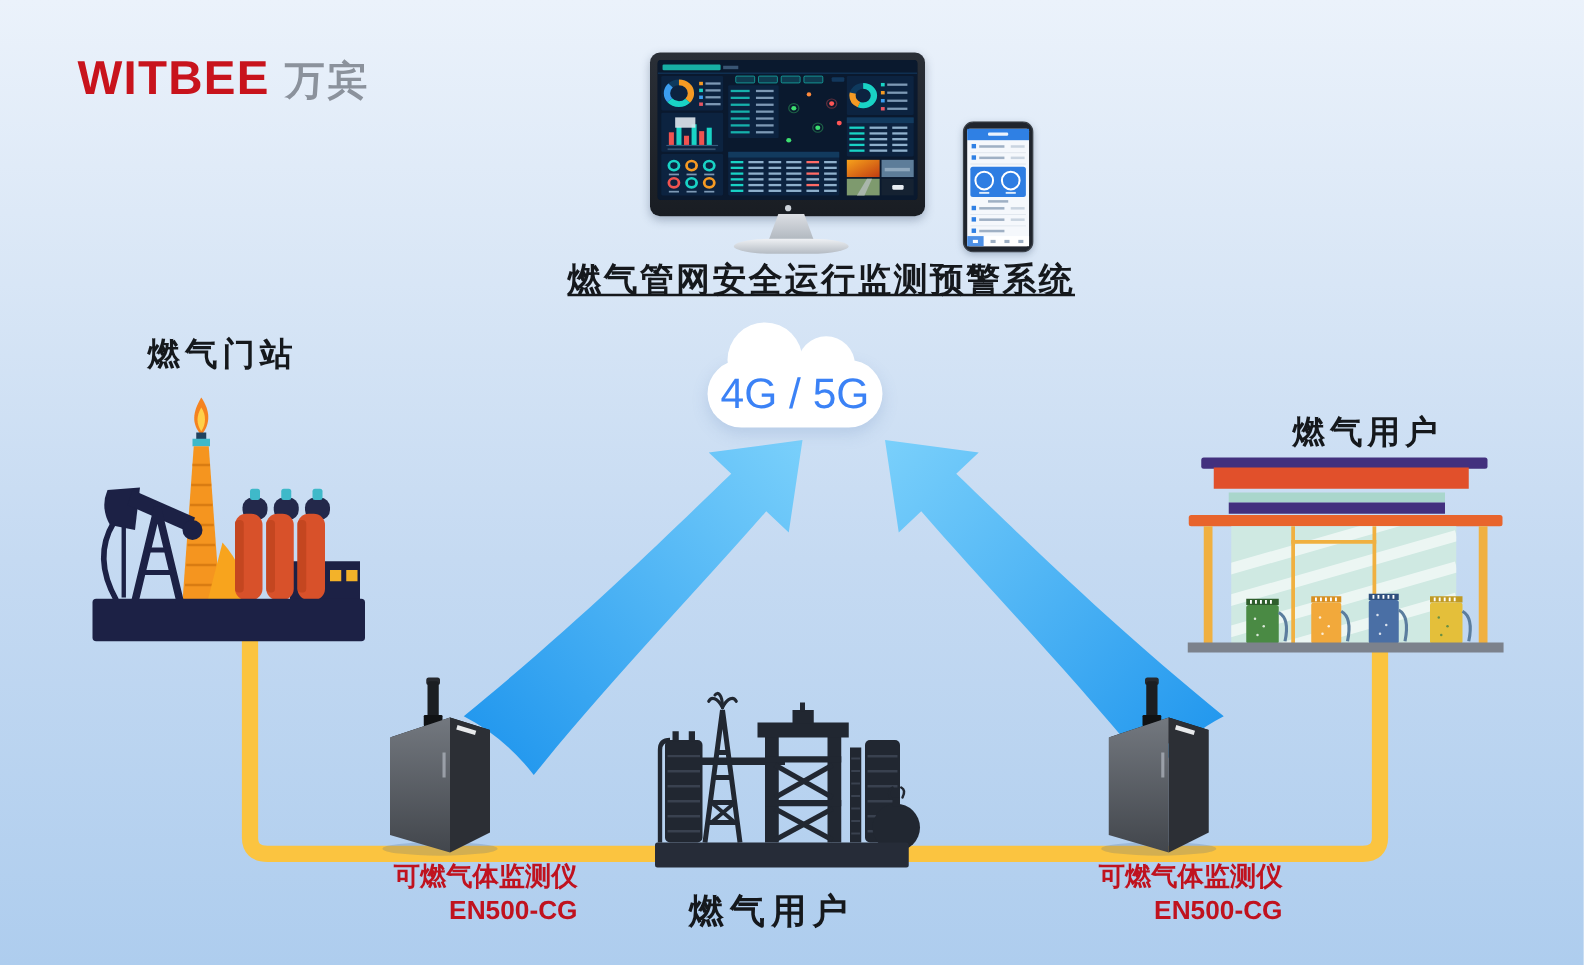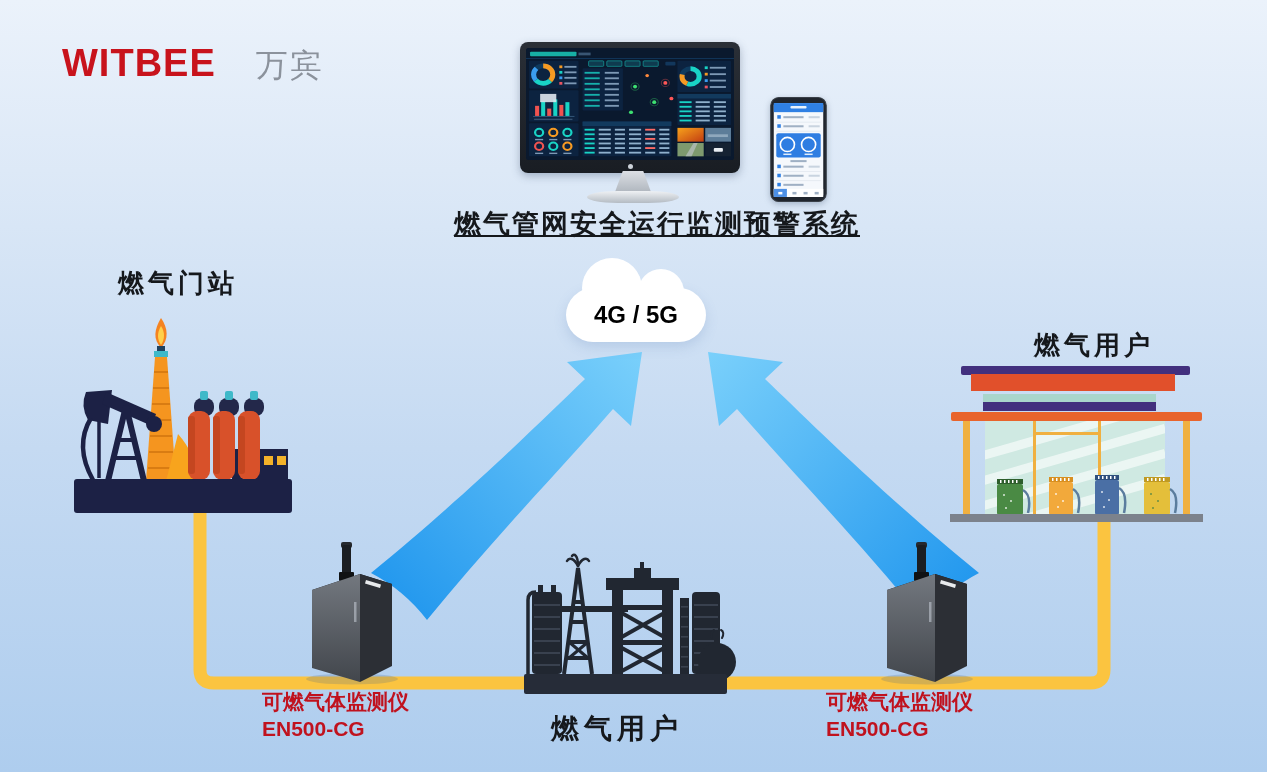--- a/index.html
+++ b/index.html
@@ -5,23 +5,23 @@
   * { box-sizing: border-box; }
   html,body { margin:0; padding:0; background:#eef3f9; }
   .canvas {
     position:relative; width:1267px; height:772px; overflow:hidden;
     background:linear-gradient(180deg,#ebf2fb 0%,#dde9f7 22%,#c5daf2 58%,#aecdee 100%);
     font-family:"Liberation Sans", sans-serif;
   }
   .overlay { position:absolute; left:0; top:0; width:1267px; height:772px; }
 
   
-  .brand { position:absolute; left:62px; top:42px; display:flex; align-items:baseline; }
+  .brand { position:absolute; left:62px; top:42px; display:flex; align-items:baseline; gap:12px; }
   .brand-name { font-size:38px; font-weight:bold; color:#c8131c; letter-spacing:1px; }
-  .brand-suffix { font-size:32px; font-weight:normal; color:#8b929c; letter-spacing:2px;margin-left:40px; }
+  .brand-suffix { font-size:32px; font-weight:bold; color:#8b929c; letter-spacing:2px; }
 
   
   .monitor-frame { position:absolute; left:520px; top:42px; width:220px; height:131px;
     background:linear-gradient(180deg,#2a2f37,#191d23); border-radius:8px;
     box-shadow:0 3px 8px rgba(50,70,100,.35); }
   .monitor-screen { position:absolute; left:6px; top:6px; width:208px; height:112px;
     background:#0a192e; border-radius:3px; overflow:hidden; }
   .monitor-dot { position:absolute; bottom:4px; left:50%; width:5px; height:5px; margin-left:-2.5px;
     border-radius:50%; background:#ccd2d9; }
   .monitor-neck { position:absolute; left:606px; top:171px; width:54px; height:22px;
@@ -36,36 +36,36 @@
     font-size:27px; font-weight:bold; color:#15181c; letter-spacing:2px;text-decoration:underline; }
 
   
   .cloud { position:absolute; left:566px; top:288px; width:140px; height:54px; background:#fff;
     border-radius:27px; display:flex; align-items:center; justify-content:center;
     box-shadow:0 5px 12px rgba(110,145,190,.25); }
   .cloud::before { content:""; position:absolute; left:16px; top:-30px; width:60px; height:60px;
     background:#fff; border-radius:50%; }
   .cloud::after { content:""; position:absolute; left:72px; top:-19px; width:46px; height:46px;
     background:#fff; border-radius:50%; }
-  .cloud-label { position:relative; z-index:2; font-size:24px; font-weight:bold; color:#000000; }
+  .cloud-label { position:relative; z-index:2; font-size:34px; font-weight:normal; color:#3b82f6; }
 
   .site-label { position:absolute; font-weight:bold; color:#15181c; }
   .label-extraction { left:118px; top:266px; font-size:26px; letter-spacing:4px; }
   .label-users { left:1034px; top:328px; font-size:26px; letter-spacing:4px; }
   .label-gate { left:504px; top:710px; width:226px; text-align:center; font-size:28px; letter-spacing:5px; }
 
   .rig  { position:absolute; left:62px;  top:306px; }
   .gas-station { position:absolute; left:950px; top:362px; }
   .gate-station { position:absolute; left:516px; top:550px; }
 
   .device { position:absolute; width:100px; height:145px; }
   .device-left  { left:302px; top:540px; }
   .device-right { left:877px; top:540px; }
 
-  .device-label { position:absolute; text-align:left; color:#c0121e; font-weight:bold;
+  .device-label { position:absolute; text-align:right; color:#c0121e; font-weight:bold;
     font-size:21px; line-height:27px; }
   .device-label span { display:block; }
   .device-label-left  { left:262px; top:688px; width:200px; }
   .device-label-right { left:826px; top:688px; width:200px; }
 </style>
 </head>
 <body>
 
 <div class="canvas">
 

